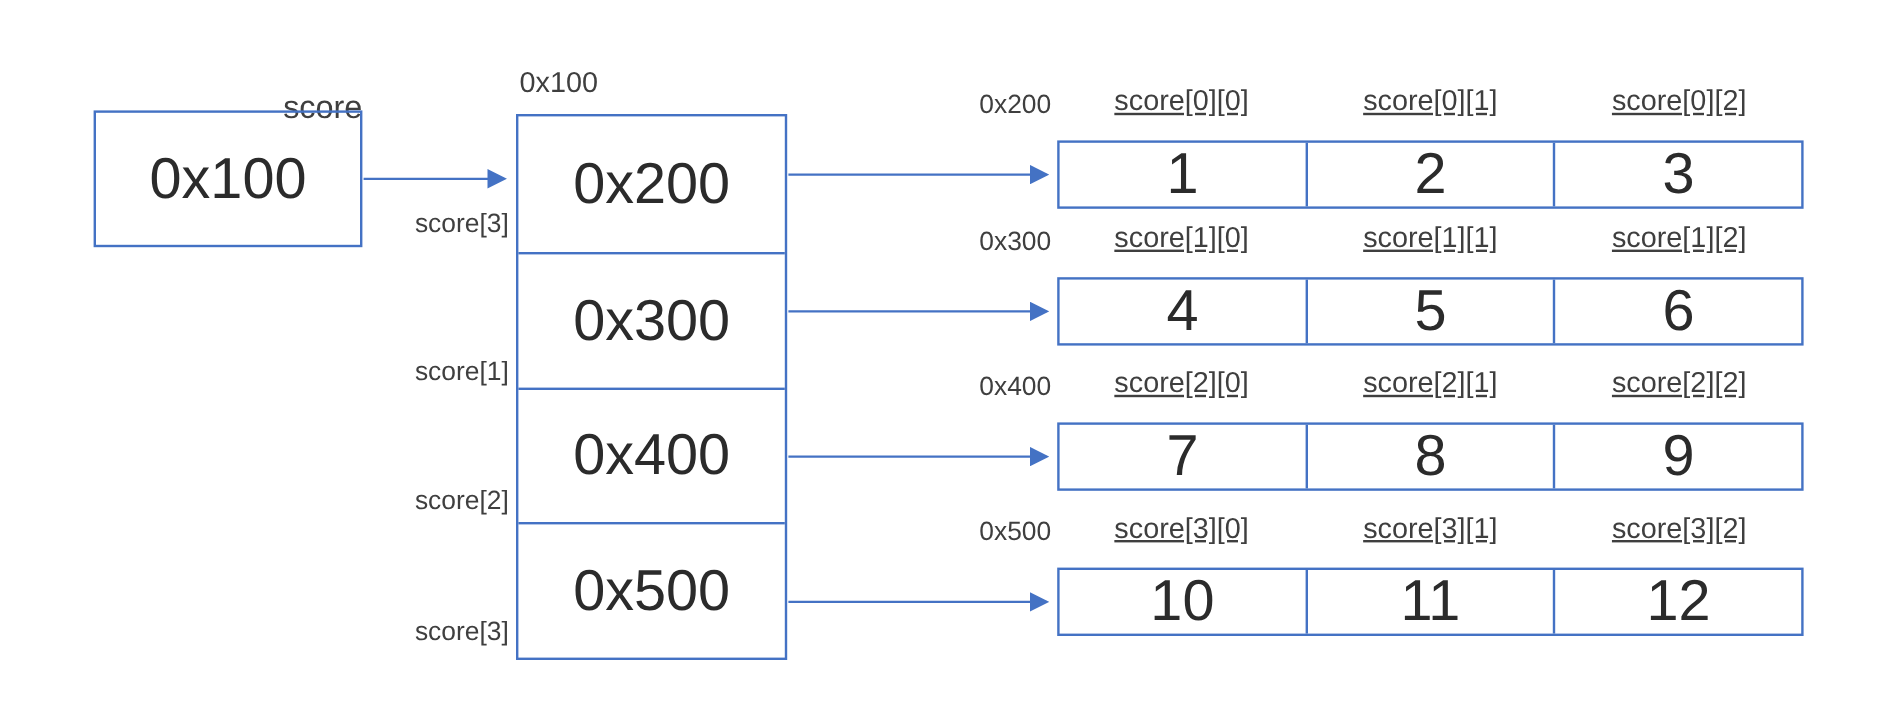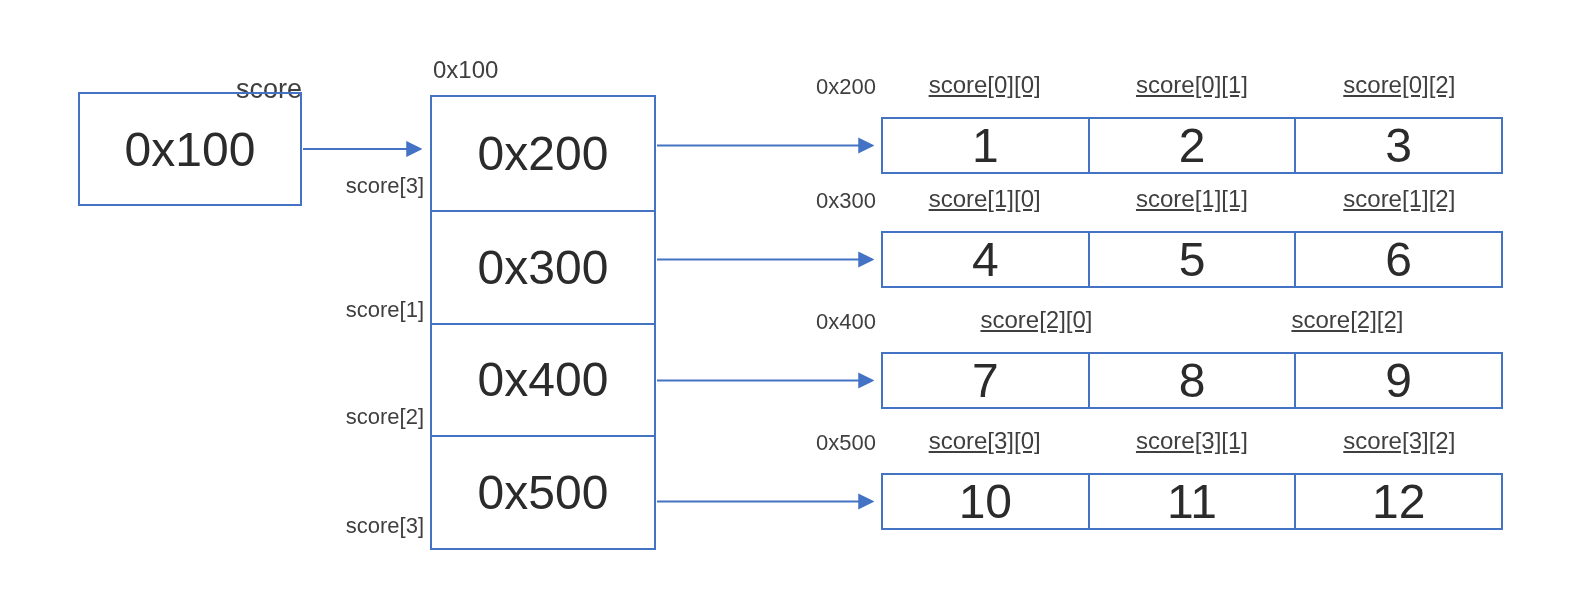--- a/index.html
+++ b/index.html
@@ -115,20 +115,21 @@
       <div class="cell">4</div>
       <div class="cell">5</div>
       <div class="cell">6</div>
     </div>
   </div>
 
   <div class="abs rowgroup" style="top:306px">
     <div class="addr">0x400</div>
     <div class="headers">
       <div class="hdr">score[2][0]</div>
+      <div class="hdr">score[2][1]</div>
       <div class="hdr">score[2][2]</div>
     </div>
     <div class="cells">
       <div class="cell">7</div>
       <div class="cell">8</div>
       <div class="cell">9</div>
     </div>
   </div>
 
   <div class="abs rowgroup" style="top:427px">

